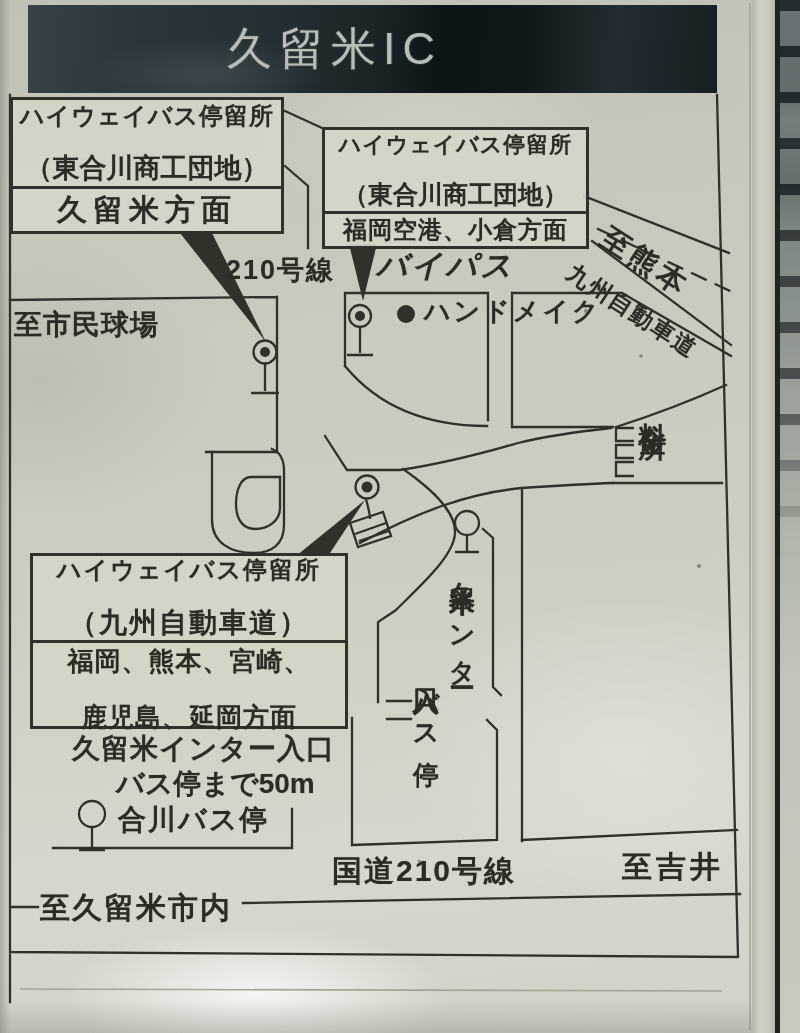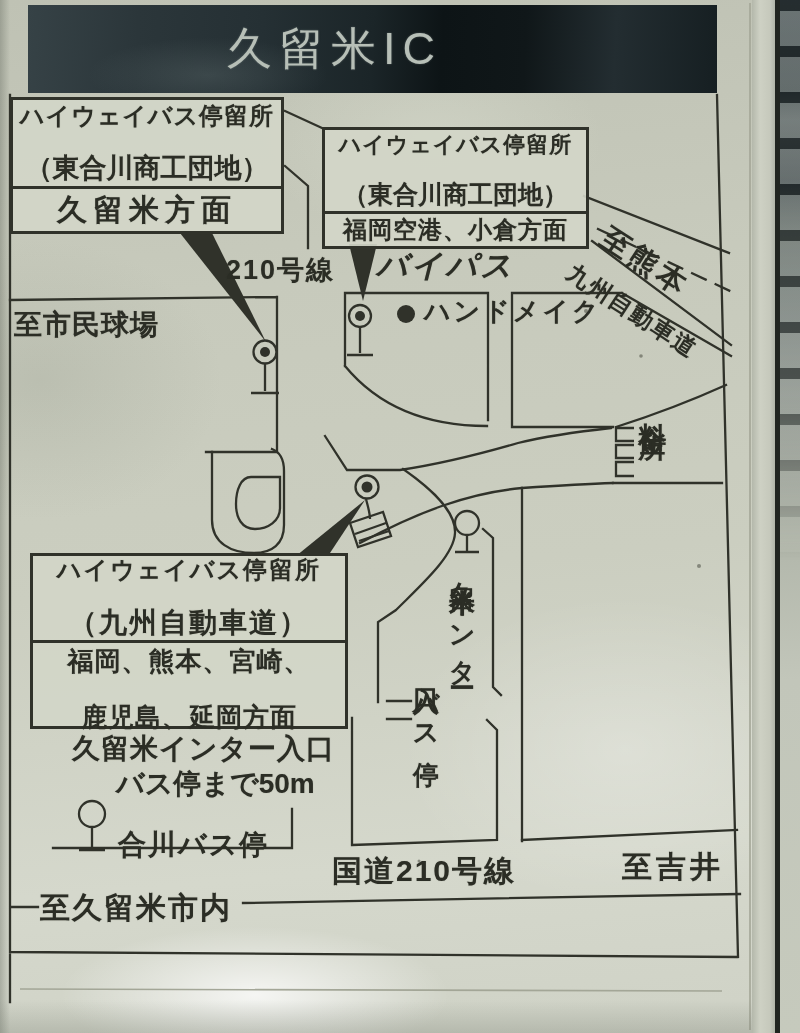--- a/index.html
+++ b/index.html
@@ -81,21 +81,21 @@
   #lbl-r210{left:226px;top:256px;font-size:27px;letter-spacing:2px;}
   #lbl-bypass{left:376px;top:249px;font-size:31px;letter-spacing:3px;font-style:italic;}
   #lbl-kumamoto{left:612px;top:222px;font-size:29px;letter-spacing:4px;
      transform:rotate(33deg);transform-origin:left top;}
   #lbl-expwy{left:576px;top:260px;font-size:23px;letter-spacing:2px;
      transform:rotate(33deg);transform-origin:left top;}
   #lbl-handmade{left:424px;top:297px;font-size:26px;letter-spacing:3px;}
   #lbl-toll{left:636px;top:400px;font-size:28px;letter-spacing:5px;height:120px;}
   #lbl-note1{left:72px;top:734px;font-size:28px;letter-spacing:1px;}
   #lbl-note2{left:116px;top:769px;font-size:28px;}
-  #lbl-aikawa{left:118px;top:805px;font-size:28px;letter-spacing:2px;margin-top:25px;}
+  #lbl-aikawa{left:118px;top:805px;font-size:28px;letter-spacing:2px;}
   #lbl-vcol1{left:448px;top:561px;font-size:26px;letter-spacing:4px;height:245px;}
   #lbl-vcol2{left:412px;top:666px;font-size:26px;letter-spacing:4px;height:175px;}
   #lbl-kokudo{left:332px;top:854px;font-size:30px;letter-spacing:2px;}
   #lbl-yoshii{left:622px;top:850px;font-size:30px;letter-spacing:4px;}
   #lbl-kurumecity{left:40px;top:891px;font-size:30px;letter-spacing:2px;}
   
   #map-svg{position:absolute;left:0;top:0;filter:blur(.3px);}
   .road{fill:none;stroke:#30322a;stroke-width:2.3;stroke-linecap:square;}
   .road.dash{stroke-dasharray:15 11;}
   .frameline{fill:none;stroke:#a3a697;stroke-width:1.6;}

